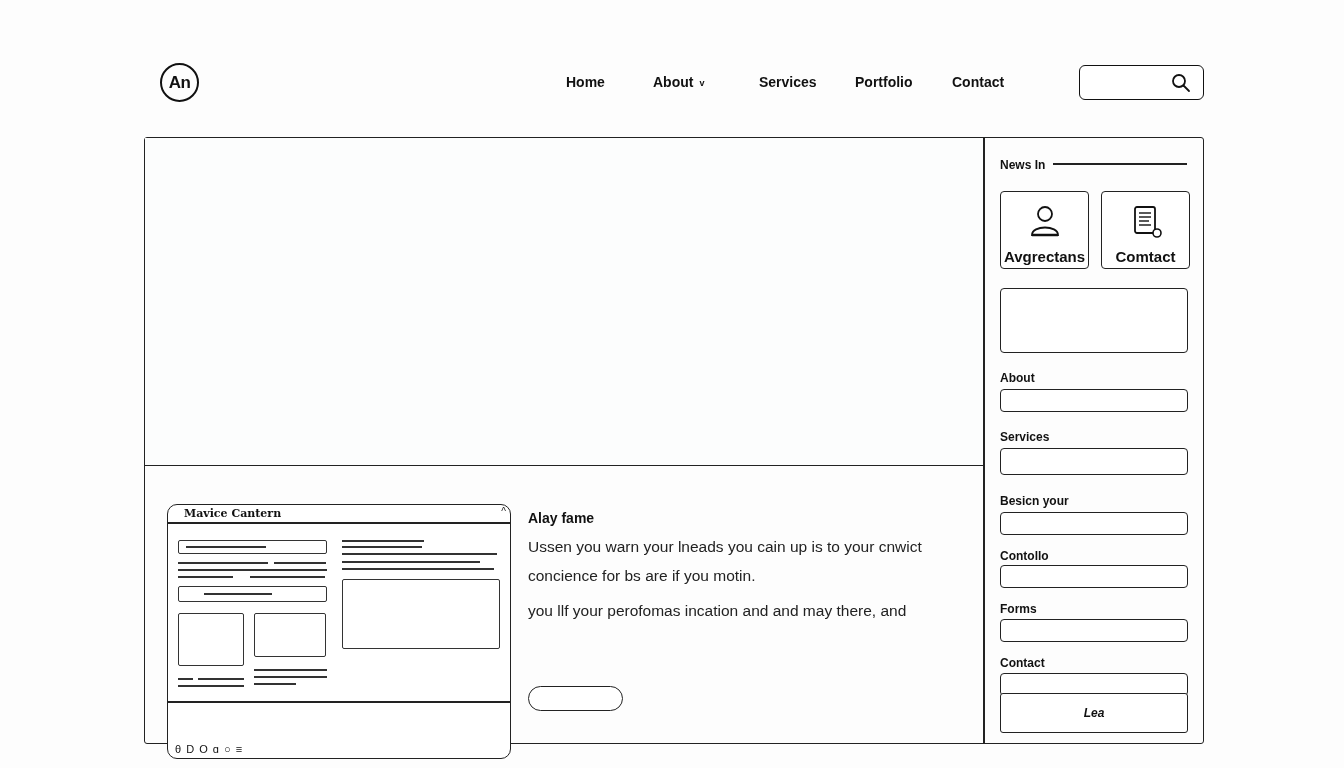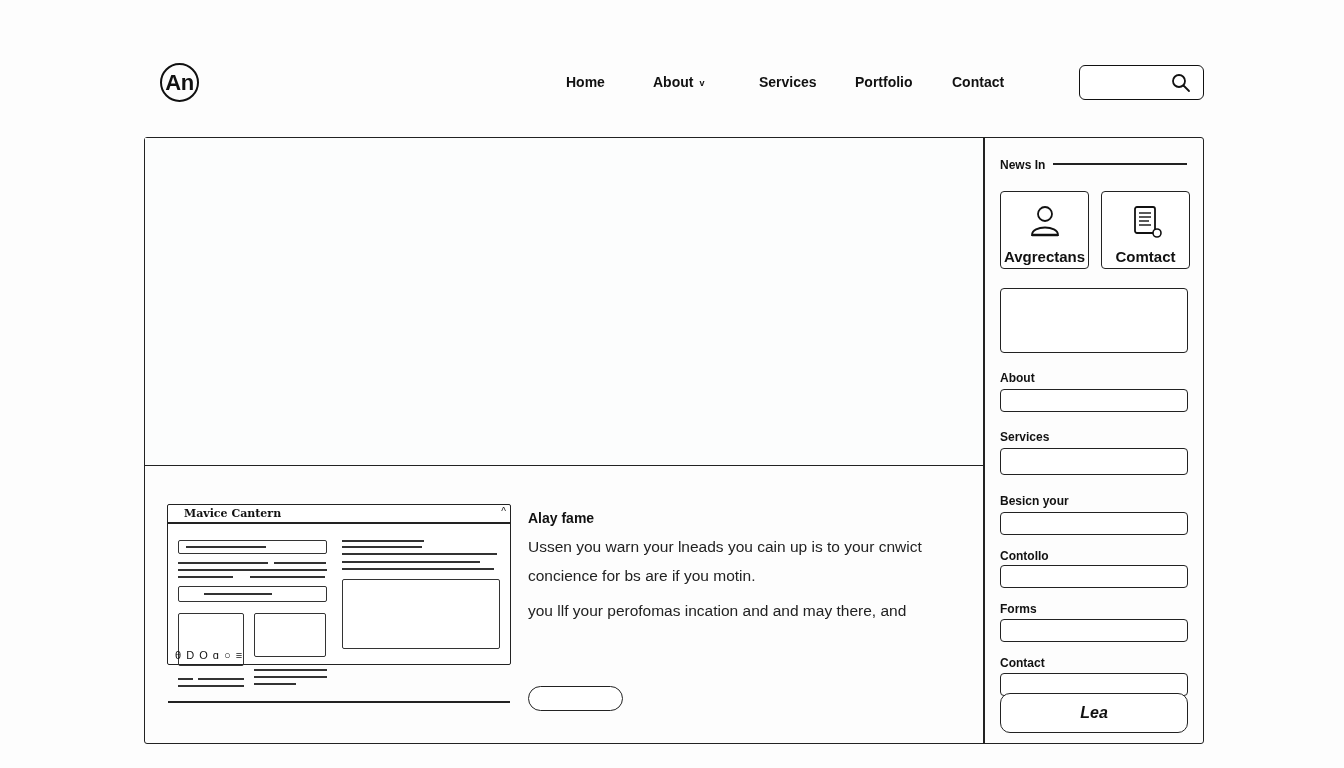--- a/index.html
+++ b/index.html
@@ -1,34 +1,34 @@
 <!DOCTYPE html>
 <html><head>
 <meta charset="utf-8">
 <style>
   * { box-sizing: border-box; margin: 0; padding: 0; }
   html, body { width: 1344px; height: 768px; background: #fdfdfd; overflow: hidden; }
   body { font-family: "Liberation Sans", "DejaVu Sans", sans-serif; color: #111; position: relative; }
 
   
   .logo { position: absolute; left: 160px; top: 63px; width: 39px; height: 39px; border: 2px solid #111; border-radius: 50%;
-          display: flex; align-items: center; justify-content: center; font-size: 22px; font-weight: bold; letter-spacing: -0.5px; }
+          display: flex; align-items: center; justify-content: center; font-size: 17px; font-weight: bold; letter-spacing: -0.5px; }
   .nav { position: absolute; top: 74px; left: 0; height: 20px; }
   .nav-item { position: absolute; top: 0; font-size: 14px; font-weight: bold; white-space: nowrap; cursor: pointer; padding-left: 36px; }
   .nav-item .chev { font-size: 9px; margin-left: 6px; position: relative; top: -1px; }
   .search { position: absolute; left: 1079px; top: 65px; width: 125px; height: 35px; border: 1.5px solid #111; border-radius: 6px; background: #fff; }
   .search svg { position: absolute; right: 12px; top: 7px; }
 
   
   .frame { position: absolute; left: 144px; top: 137px; width: 1060px; height: 607px; border: 1.5px solid #222; border-radius: 3px; background: #fdfdfd; }
   .hero { position: absolute; left: 0; top: 0; width: 839px; height: 328px; border-bottom: 1.5px solid #222; background: #fcfdfd; }
   .divider-v { position: absolute; left: 838px; top: 0; width: 1.5px; height: 100%; background: #222; }
 
   
-  .mini { position: absolute; left: 167px; top: 504px; width: 344px; height: 161px; border: 1.5px solid #222; border-radius: 2px; background: #fff; }
+  .mini { position: absolute; left: 167px; top: 504px; width: 344px; height: 255px; border: 1.5px solid #222; border-radius: 10px; background: #fff; }
   .mini-title { position: absolute; left: 16px; top: 2px; font-size: 11px; font-weight: bold; font-family: "DejaVu Serif", serif; }
   .mini-caret { position: absolute; right: 4px; top: 1px; font-size: 10px; }
   .mini-hr { position: absolute; left: 0; width: 100%; height: 1.5px; background: #222; }
   .ml { position: absolute; height: 1.5px; background: #333; }
   .mb { position: absolute; border: 1.5px solid #333; border-radius: 2px; }
   .mini-foot { position: absolute; left: 7px; bottom: 3px; font-size: 11px; letter-spacing: 1px; }
 
   
   .article-title { position: absolute; left: 528px; top: 510px; font-size: 14px; font-weight: bold; }
   .article-body { position: absolute; left: 528px; top: 532px; width: 440px; font-size: 15.5px; line-height: 29px; color: #222; }
@@ -38,22 +38,22 @@
 
   
   .side-head { position: absolute; left: 1000px; top: 158px; font-size: 12px; font-weight: bold; }
   .side-rule { position: absolute; left: 1053px; top: 163px; width: 134px; height: 1.5px; background: #222; }
   .card { position: absolute; top: 191px; width: 89px; height: 78px; border: 1.5px solid #222; border-radius: 4px; background: #fff; text-align: center; }
   .card svg { position: absolute; left: 50%; transform: translateX(-50%); top: 12px; }
   .card-label { position: absolute; left: 0; width: 100%; top: 56px; font-size: 15px; font-weight: bold; }
   .side-box { position: absolute; left: 1000px; top: 288px; width: 188px; height: 65px; border: 1.5px solid #222; border-radius: 4px; background: #fff; }
   .side-label { position: absolute; left: 1000px; font-size: 12px; font-weight: bold; }
   .side-field { position: absolute; left: 1000px; width: 188px; height: 23px; border: 1.5px solid #222; border-radius: 4px; background: #fff; }
-  .side-btn { position: absolute; left: 1000px; top: 693px; width: 188px; height: 40px; border: 1.5px solid #222; border-radius: 10px; background: #fff;
-              font-size: 16px; font-weight: bold; font-style: italic; display: flex; align-items: center; justify-content: center; }
+  .side-btn { position: absolute; left: 1000px; top: 693px; width: 188px; height: 40px; border: 1.5px solid #222; border-radius: 3px; background: #fff;
+              font-size: 12px; font-weight: bold; font-style: italic; display: flex; align-items: center; justify-content: center; }
 </style>
 </head>
 <body>
 
 <div class="logo">
     <span>An</span>
   </div>
 
 <div class="nav">
   <div class="nav-item" style="left:530px"><span>Home</span></div>

